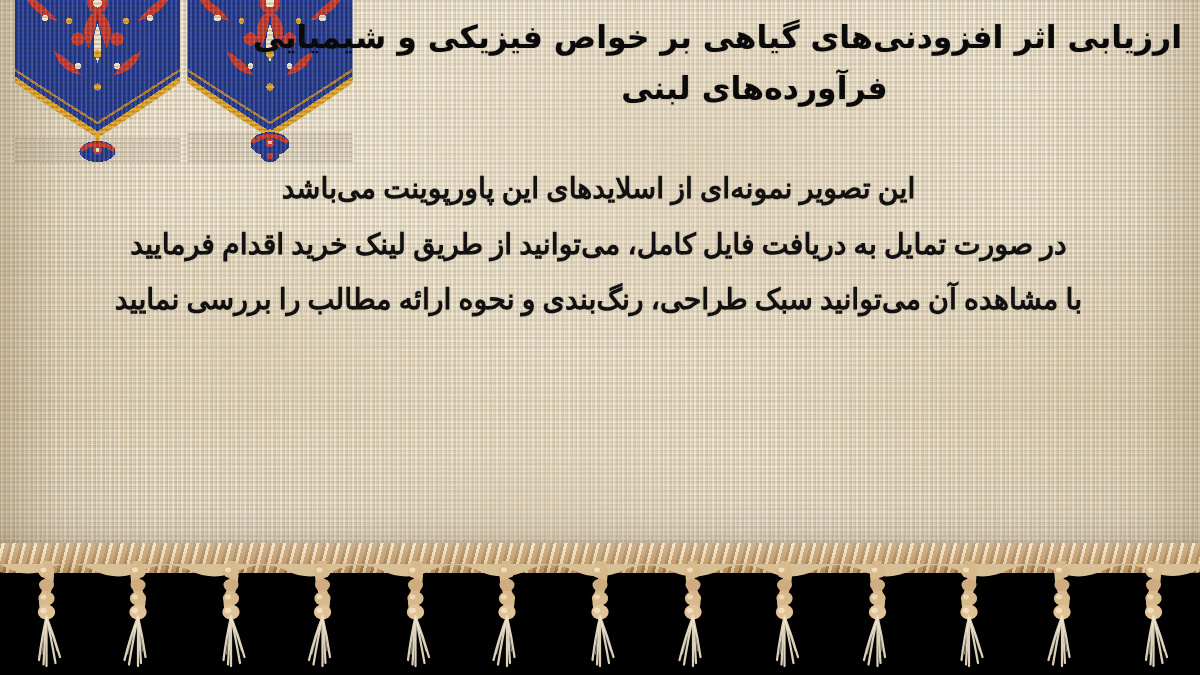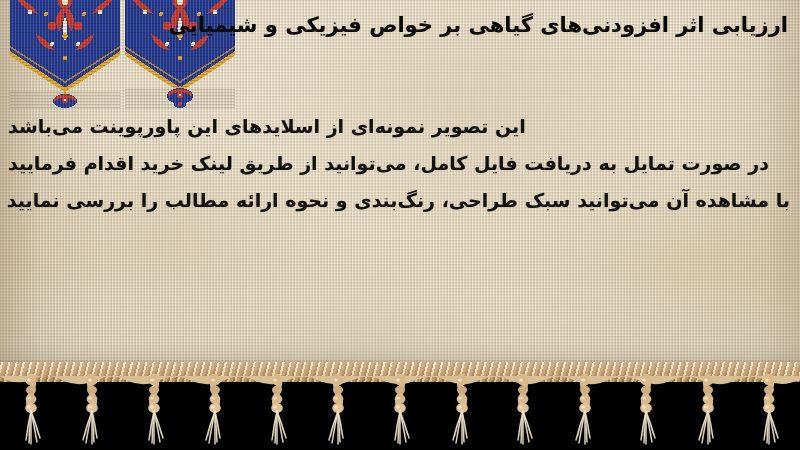--- a/index.html
+++ b/index.html
@@ -88,22 +88,23 @@
     letter-spacing: 0px;
     text-shadow: 0 0 1px rgba(60,46,24,0.32);
     white-space: nowrap;
   }
 
   .body-block {
     position: absolute;
     right: 10px;
     top: 108px;
     width: 782px;
-    text-align: left;
+    text-align: center;
     direction: rtl;
+    font-family: Liberation Serif, serif;
   }
   .body-line {
     color: #111111;
     font-size: 19px;
     font-weight: 700;
     line-height: 1.95;
     text-shadow: 0 0 1px rgba(60,46,24,0.30);
     white-space: nowrap;
   }
 
@@ -303,20 +304,21 @@
         <circle cx="55" cy="95" r="1.3" fill="#efe3c8"></circle>
         <ellipse cx="55" cy="104" rx="6" ry="4" fill="#1e368f"></ellipse>
         <circle cx="55" cy="104" r="2" fill="#c2352a"></circle>
         <rect x="-20" y="88" width="150" height="22" fill="url(#weaveB)"></rect>
       </g>
     </svg>
   </div>
 
   <div class="title-block">
     <div class="title-line">ارزیابی اثر افزودنی‌های گیاهی بر خواص فیزیکی و شیمیایی</div>
+    <div class="title-line">فرآورده‌های لبنی</div>
   </div>
 
   <div class="body-block">
     <div class="body-line">این تصویر نمونه‌ای از اسلایدهای این پاورپوینت می‌باشد</div>
     <div class="body-line">در صورت تمایل به دریافت فایل کامل، می‌توانید از طریق لینک خرید اقدام فرمایید</div>
     <div class="body-line">با مشاهده آن می‌توانید سبک طراحی، رنگ‌بندی و نحوه ارائه مطالب را بررسی نمایید</div>
   </div>
 
   <div class="fringe-shadow"></div>
 

